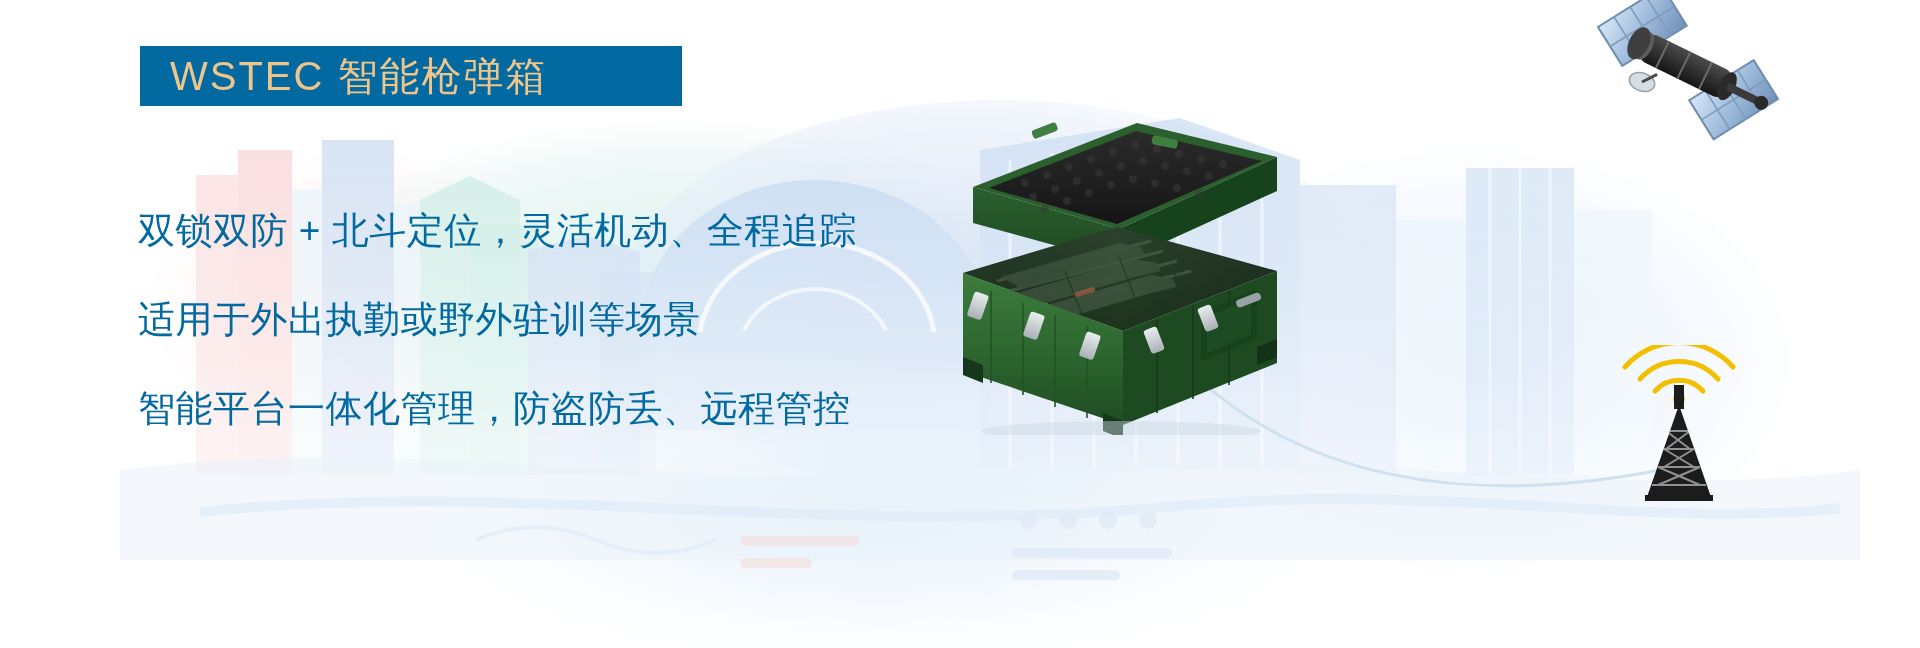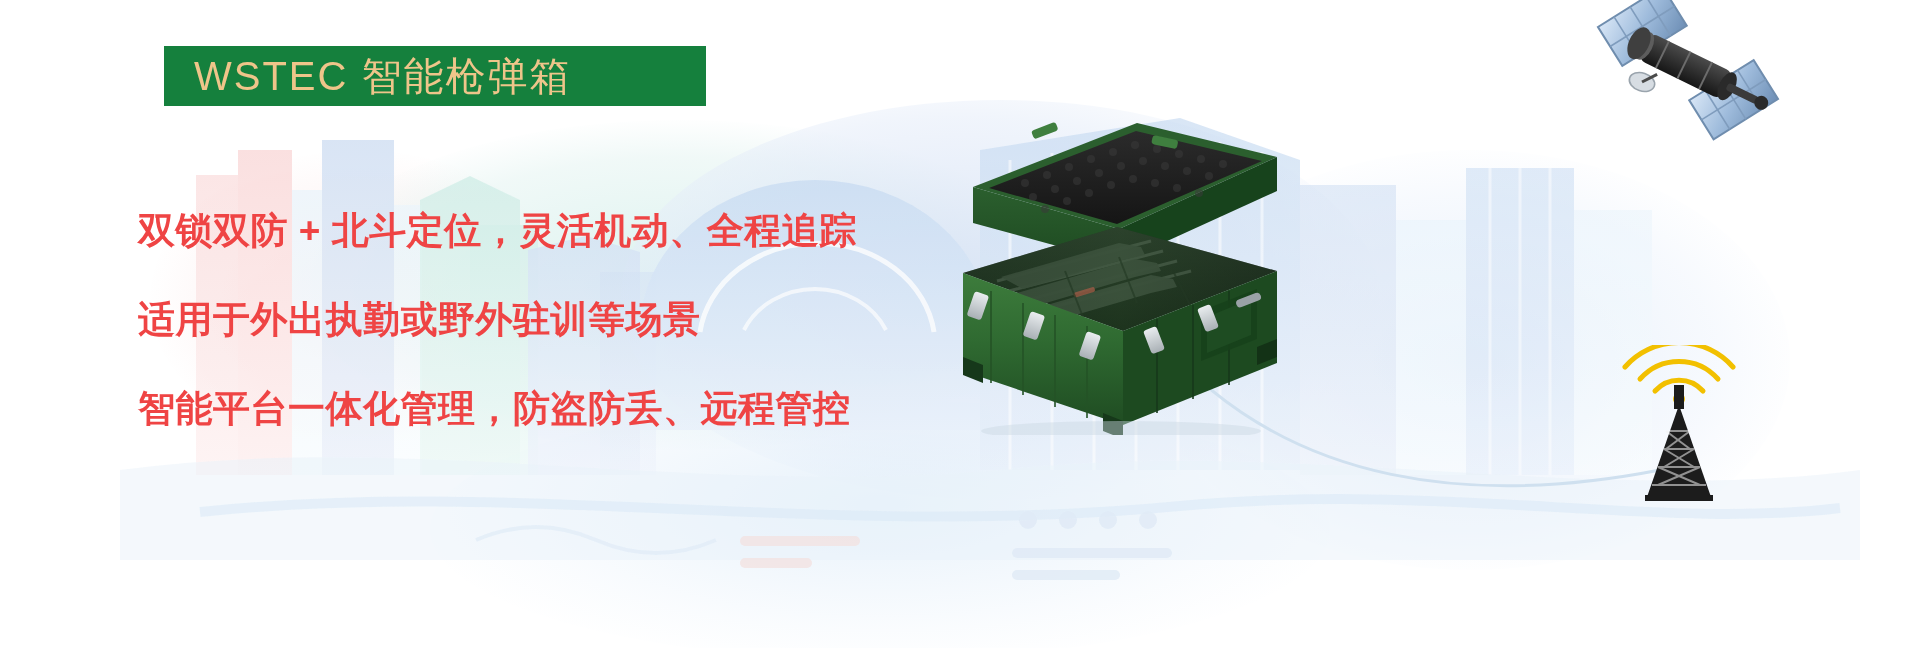--- a/index.html
+++ b/index.html
@@ -49,46 +49,45 @@
     background:radial-gradient(ellipse at 50% 40%, rgba(218,234,248,.65) 0%, rgba(236,244,252,.3) 55%, rgba(255,255,255,0) 75%);
     border-radius:50%;
   }
 
   .city { position:absolute; left:0; top:0; width:1920px; height:648px; opacity:.95; }
 
   
   #title-banner {
     position:absolute; left:140px; top:46px;
     width:542px; height:60px;
-    background:#15803d;
+    background:#0369a1;
     display:flex; align-items:center;
     padding-left:30px;
-    margin-left:24px;
   }
   #title-text {
     color:#eec58a;
     font-size:40px;
     letter-spacing:2px;
     white-space:nowrap;
     line-height:1;
     font-weight:400;
   }
 
   
   #features {
     position:absolute; left:138px; top:186px;
     width:820px;
   }
   .feature-line {
-    color:#ef4444;
+    color:#0369a1;
     font-size:37px;
     line-height:89px;
     letter-spacing:.5px;
     white-space:nowrap;
-    font-weight:700;
+    font-weight:400;
   }
 
   
   #product-case { position:absolute; left:905px; top:95px; width:400px; height:340px; }
 
   
   #satellite-icon { position:absolute; left:1588px; top:-4px; width:200px; height:150px; }
 
   
   #tower-icon { position:absolute; left:1604px; top:345px; width:150px; height:160px; }

